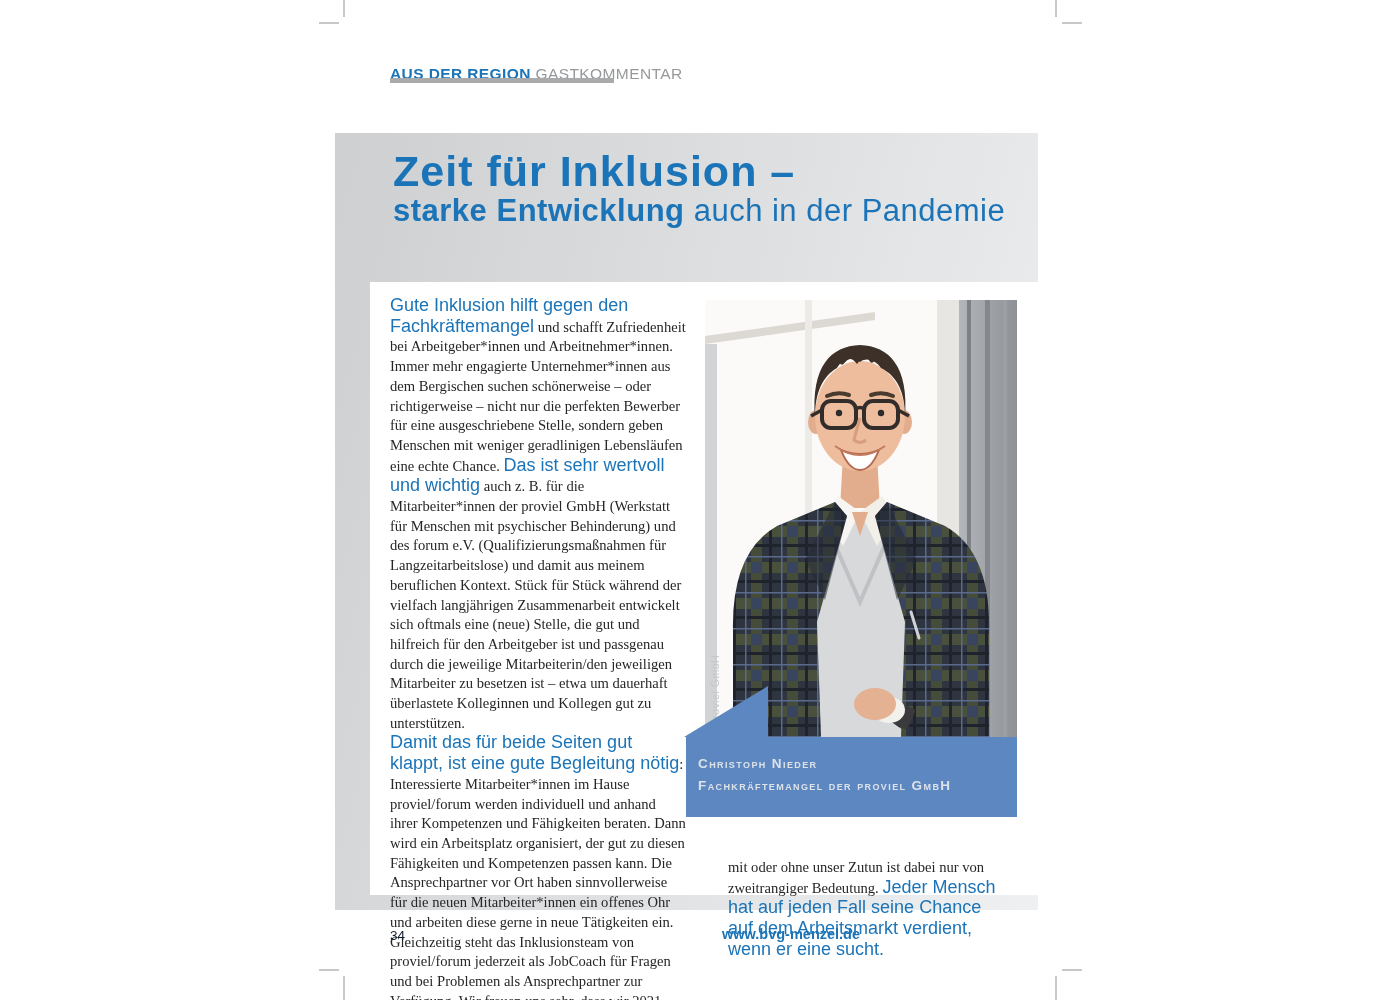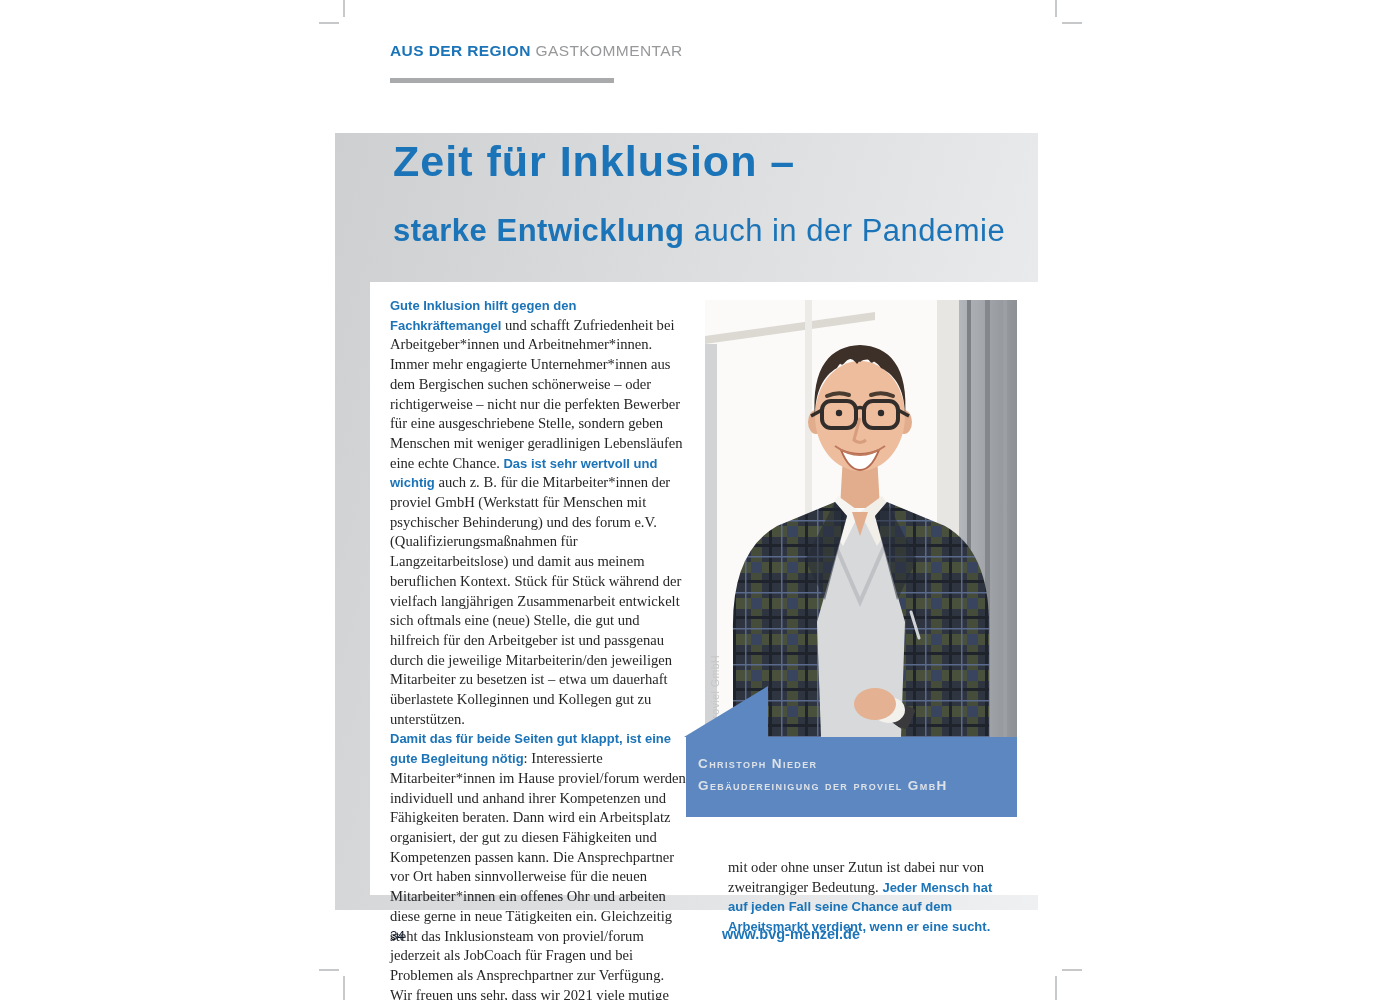--- a/index.html
+++ b/index.html
@@ -10,46 +10,46 @@
   }
   html,body{margin:0;padding:0;background:#ffffff;}
   #canvas{
     position:relative;width:1400px;height:1000px;background:#ffffff;overflow:hidden;
     font-family:"Liberation Sans",sans-serif;
   }
   .abs{position:absolute;}
   
   .crop{position:absolute;background:var(--crop-gray);}
   
-  #kicker{left:390px;top:42px;font-size:15.5px;letter-spacing:.4px;white-space:nowrap;}
+  #kicker{left:390px;top:65px;font-size:15.5px;letter-spacing:.4px;white-space:nowrap;}
   #kicker .hl{color:var(--accent-blue);font-weight:bold;}
   #kicker .rest{color:var(--kicker-gray);font-weight:normal;}
   #kicker-underline{left:390px;top:78px;width:224px;height:5px;background:#a8aaac;}
   
   #band{
     left:335px;top:133px;width:703px;height:777px;
     background:linear-gradient(105deg,#cdcfd1 0%,#dcdee0 45%,#eef0f1 100%);
   }
   
-  #title{left:393px;top:140px;color:var(--accent-blue);}
+  #title{left:393px;top:150px;color:var(--accent-blue);}
   #title .l1{font-size:43px;font-weight:bold;letter-spacing:1px;line-height:1.0;}
-  #title .l2{font-size:31px;letter-spacing:.5px;margin-top:32px;line-height:1.0;}
+  #title .l2{font-size:31px;letter-spacing:.5px;margin-top:2px;line-height:1.0;}
   #title .l2 b{font-weight:bold;}
   
   #card{left:370px;top:282px;width:668px;height:613px;background:#ffffff;}
   
   #leftcol{
     left:390px;top:296px;width:296px;
     font-family:"Liberation Serif",serif;font-size:14.6px;line-height:19.7px;color:#262626;
     text-align:left;
   }
   #leftcol p{margin:0;}
   .seg-lead{
-    font-family:"Liberation Sans",sans-serif;font-weight:bold;color:var(--accent-blue);
-    font-size:13px;
+    font-family:"Liberation Sans",sans-serif;font-weight:normal;color:var(--accent-blue);
+    font-size:18px;
   }
   #rightcol{
     left:712px;top:842px;width:300px;
     font-family:"Liberation Serif",serif;font-size:14.6px;line-height:19.7px;color:#262626;
   }
   #rightcol p{margin:16px;}
   
   #photo{left:705px;top:300px;width:312px;height:437px;}
   #photo svg{display:block;}
   
@@ -180,21 +180,21 @@
       </g>
 
       <text transform="translate(14 425) rotate(-90)" font-family="Liberation Sans, sans-serif" font-size="10.5" fill="#c7c7c7" letter-spacing="0.5">proviel GmbH</text>
     </svg>
   </div>
 
   <div id="wedge" class="abs"></div>
 
   <div id="caption" class="abs">
     <div>Christoph Nieder</div>
-    <div>Gebäudereinigung der proviel GmbH</div>
+    <div>Fachkräftemangel der proviel GmbH</div>
   </div>
 
   <div id="rightcol" class="abs">
     <p><span class="seg-plain">mit oder ohne unser Zutun ist dabei nur von zweitrangiger Bedeutung. </span><span class="seg-lead">Jeder Mensch hat auf jeden Fall seine Chance auf dem Arbeitsmarkt verdient, wenn er eine sucht.</span></p>
   </div>
 
   <div id="page-num" class="abs">34</div>
   <div id="website" class="abs">www.bvg-menzel.de</div>
 
 </div>

